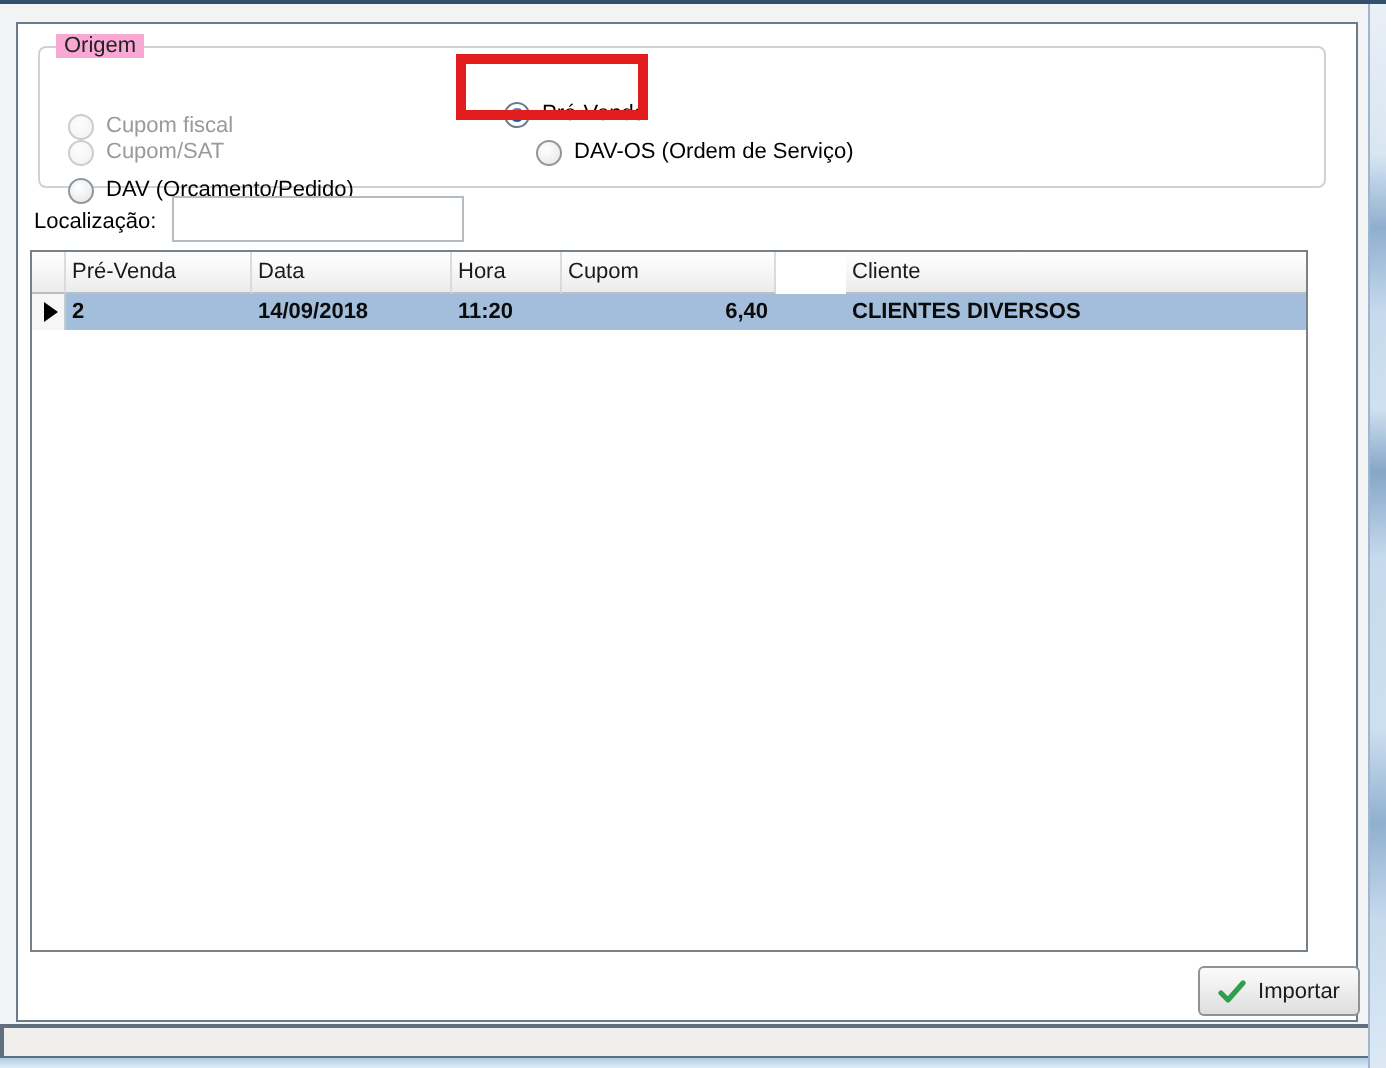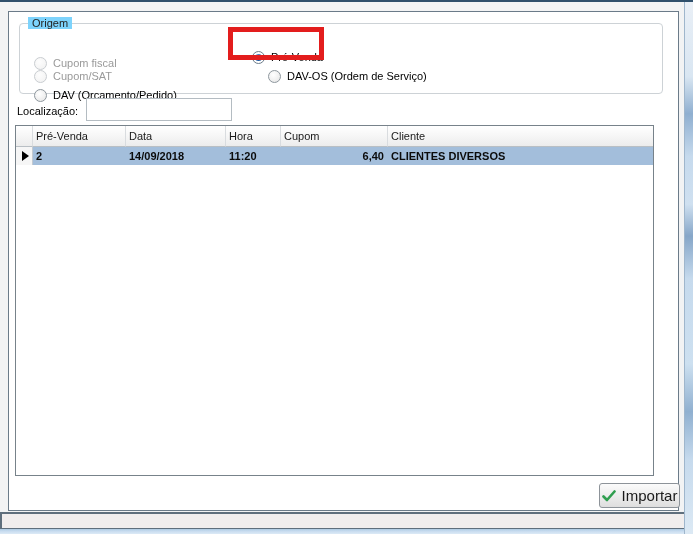--- a/index.html
+++ b/index.html
@@ -42,21 +42,21 @@
     background: #fff;
     border: 1px solid #6b7b89;
     z-index: 1;
   }
   
   .groupbox {
     position: absolute; left: 10px; top: 11px; width: 644px; height: 71px;
     border: 1px solid #cdd2d6; border-radius: 4px;
   }
   .groupbox-label {
-    position: absolute; left: 8px; top: -7px; background: #7dd3fc; padding: 0 4px;
+    position: absolute; left: 8px; top: -7px; background: #f9a8d4; padding: 0 4px;
     color: #222;
   }
   .radio-row {
     position: absolute; height: 16px; display: flex; align-items: center; gap: 6px;
     white-space: nowrap;
   }
   .radio {
     width: 13px; height: 13px; border-radius: 50%; flex: 0 0 13px;
     position: relative;
     background: radial-gradient(circle at 40% 35%, #ffffff 0%, #ececec 70%, #dcdcdc 100%);
@@ -104,38 +104,38 @@
   .gr-cell {
     display: flex; align-items: center; padding-left: 3px;
     font-weight: bold; color: #0b0b0b; overflow: hidden; white-space: nowrap;
   }
   .gr-cell.num { justify-content: flex-end; padding-right: 4px; padding-left: 0; }
   .c-ind   { width: 17px; flex: 0 0 17px; }
   .c-pv    { width: 93px; flex: 0 0 93px; }
   .c-data  { width: 100px; flex: 0 0 100px; }
   .c-hora  { width: 55px; flex: 0 0 55px; }
   .c-total { width: 107px; flex: 0 0 107px; }
-  .c-cli   { flex: 1 1 auto; border-right: none !important; }
+  .c-cli   { flex: 1 1 auto; border-right: none !important; margin-left: 35px; }
   .ind-cell {
     background: #f6f6f6; border-right: 1px solid #c4cad0;
     display: flex; align-items: center; justify-content: center;
     font-weight: normal;
   }
   .row-arrow {
     width: 0; height: 0;
     border-top: 5px solid transparent; border-bottom: 5px solid transparent;
     border-left: 7px solid #000;
   }
   
   .import-btn {
     position: absolute; left: 590px; top: 471px; width: 81px; height: 25px;
     border: 1px solid #8d9399; border-radius: 3px;
     background: linear-gradient(180deg, #fbfbfb 0%, #eeeeee 45%, #dedede 100%);
     display: flex; align-items: center; justify-content: center; gap: 6px;
-    font-family: "Liberation Sans", sans-serif; font-size: 15px; color: #1a1a1a;
+    font-family: "Liberation Sans", sans-serif; font-size: 11px; color: #1a1a1a;
     cursor: pointer;
   }
   .check-icon { width: 14px; height: 12px; display: inline-block; }
 </style>
 </head>
 <body>
 
 <div class="top-line"></div>
 <div class="right-strip"></div>
 <div class="status-bar"></div>

